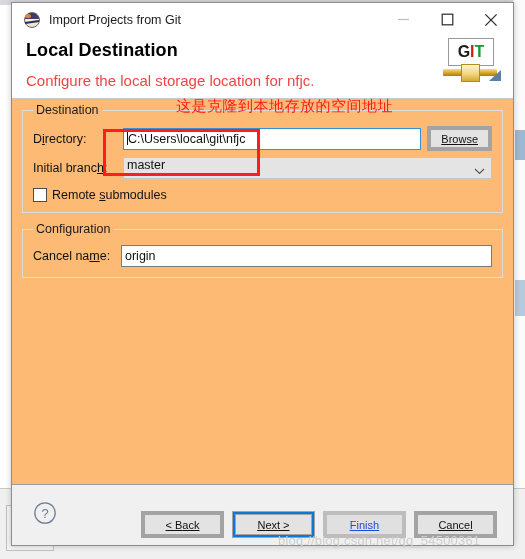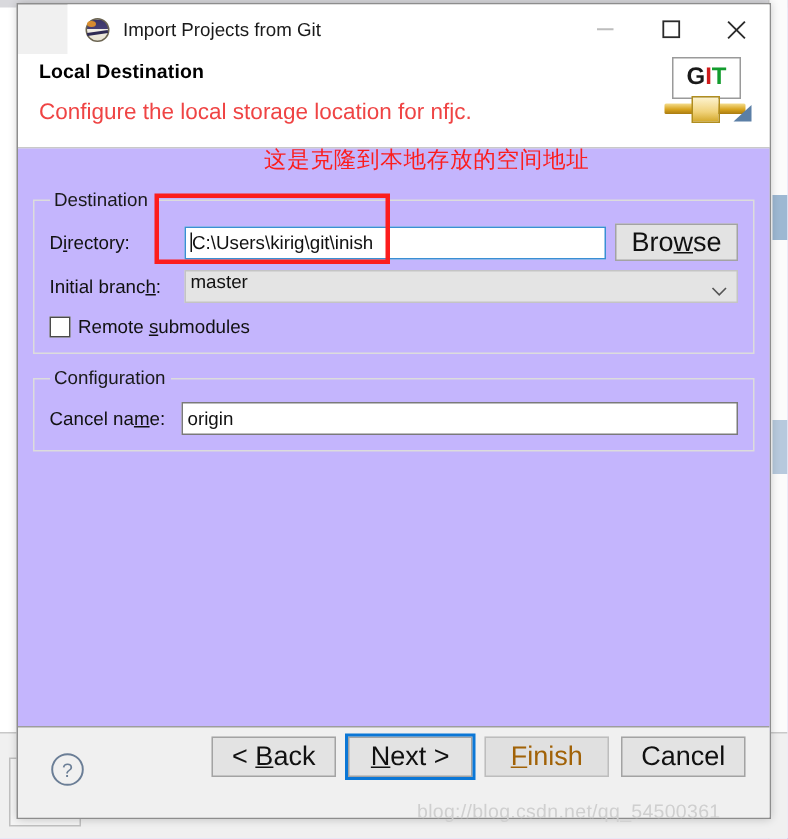--- a/index.html
+++ b/index.html
@@ -22,88 +22,88 @@
 
   
   #dialog{
     position:absolute;left:11px;top:2px;width:503px;height:544px;
     background:#f0f0f0;border:1px solid #8d8d8d;box-sizing:border-box;
     box-shadow:0 0 6px rgba(0,0,0,.22);
   }
 
   
   .titlebar{height:33px;background:#ffffff;display:flex;align-items:center;
-    padding:0 0 0 12px;box-sizing:border-box;position:relative;margin-left:33px;}
+    padding:0 0 0 12px;box-sizing:border-box;position:relative;}
   .eclipse-icon{width:16px;height:16px;position:relative;flex:none;margin-right:9px;}
   .eclipse-icon .ring{position:absolute;inset:0;border-radius:50%;
      background:linear-gradient(180deg,#3b3566 0%,#463f75 44%,#f2efe6 46%,#e8e2d2 100%);
      border:1px solid #6b6450;}
   .eclipse-icon .slash{position:absolute;left:1px;top:9px;width:14px;height:1.5px;background:#2f2a52;
      transform:rotate(-8deg);}
   .eclipse-icon .dot{position:absolute;left:1px;top:2px;width:6px;height:4px;border-radius:50%;
      background:#e8952a;opacity:.9;}
   .title-text{font-size:12.5px;color:#1a1a1a;white-space:nowrap;}
   .wbtns{position:absolute;right:0;top:0;height:33px;display:flex;}
   .wbtn{width:44px;height:33px;display:flex;align-items:center;justify-content:center;}
   .wbtn svg{display:block;}
 
   
   .header{background:#ffffff;padding:4px 14px 12px 14px;box-sizing:border-box;position:relative;height:62px;}
-  .hdr-title{font-size:13px;font-weight:bold;color:#000;margin:0 0 11px 0;letter-spacing:.1px;}
+  .hdr-title{font-size:18px;font-weight:bold;color:#000;margin:0 0 11px 0;letter-spacing:.1px;}
   .hdr-desc{font-size:15px;color:#ef4444;}
   .git-logo{position:absolute;right:14px;top:2px;width:58px;height:50px;}
   .git-box{position:absolute;left:7px;top:0;width:44px;height:26px;background:#fff;border:1px solid #9a9a9a;
      display:flex;align-items:center;justify-content:center;font-weight:bold;font-size:16px;
      font-family:"Liberation Sans",sans-serif;line-height:1;}
   .git-box .g{color:#1a1a1a;}
   .git-box .i{color:#d01b1b;}
   .git-box .t{color:#139c2e;}
   .git-bar{position:absolute;left:2px;top:31px;width:54px;height:7px;
      background:linear-gradient(180deg,#f4dd8e 0%,#d9a520 55%,#a97b10 100%);border-radius:1px;}
   .git-cube{position:absolute;left:20px;top:26px;width:17px;height:16px;
      background:linear-gradient(180deg,#fdf3cf 0%,#f0d27a 60%,#d4a92c 100%);border:1px solid #b08d1e;}
   .git-tri{position:absolute;right:-2px;top:32px;width:0;height:0;
      border-left:12px solid transparent;border-bottom:11px solid #5b7fa6;}
   .hdr-sep{height:1px;background:#c9c9c9;}
 
   
-  .body{background:#c4b5fd;padding:27px 10px 0 10px;box-sizing:border-box;height:388px;position:relative;}
+  .body{background:#fdba74;padding:4px 10px 0 10px;box-sizing:border-box;height:388px;position:relative;}
 
   fieldset.group{border:1px solid #dcdcdc;margin:0 0 9px 0;padding:3px 10px 10px 10px;background:transparent;}
   fieldset.group legend{font-size:12.5px;color:#1a1a1a;padding:0 4px 0 3px;}
 
   .row{display:flex;align-items:center;margin-top:6px;}
   .lbl{font-size:12.5px;color:#111;width:90px;flex:none;}
   .lbl.w2{width:88px;}
   u{text-decoration:underline;}
 
   .txt{flex:1;height:22px;border:1px solid #7a7a7a;background:#fff;font-size:12.5px;color:#111;
        padding:0 3px;box-sizing:border-box;line-height:21px;outline:none;font-family:inherit;}
   .txt.focus{border:1px solid #3a8fd4;}
 
   .caret{display:inline-block;width:1px;height:13px;background:#111;vertical-align:-2px;margin-right:0px;}
 
-  .btn{height:25px;min-width:60px;border:1px solid #a3a3a3;background:#e3e3e3;font-size:18px;color:#111;
-       padding:0 10px;box-sizing:border-box;font-family:inherit;cursor:default;}
+  .btn{height:25px;min-width:60px;border:4px solid #a3a3a3;background:#e3e3e3;font-size:11px;color:#111;
+       padding:0 10px;box-sizing:border-box;font-family:inherit;cursor:default;text-decoration:underline;}
   .browse{margin-left:6px;}
 
   .combo{flex:1;height:22px;border:1px solid #c4c4c4;background:#e4e4e4;display:flex;
          padding:0 3px;box-sizing:border-box;font-size:12.5px;color:#111;position:relative;}
   .combo .chev{position:absolute;right:6px;top:6px;}
 
   .chkrow{display:flex;align-items:center;margin-top:9px;}
   .chk{width:12px;height:12px;border:1px solid #4b4b4b;background:#fff;flex:none;margin-right:5px;}
   .chklbl{font-size:12.5px;color:#111;}
 
   
   .footer{position:absolute;left:0;right:0;bottom:0;height:60px;background:#f0f0f0;border-top:1px solid #9d9d9d;}
   .help-icon{position:absolute;left:21px;top:16px;width:24px;height:24px;}
-  .btnbar{position:absolute;right:16px;top:6px;display:flex;gap:8px;margin-left:20px;}
+  .btnbar{position:absolute;right:16px;top:26px;display:flex;gap:8px;margin-left:20px;}
   .btnbar .btn{width:83px;height:27px;padding:0;}
-  .btn.disabled{color:#a16207;background:#e0e0e0;border-color:#bdbdbd;}
+  .btn.disabled{color:#1d4ed8;background:#e0e0e0;border-color:#bdbdbd;}
   .btn.default{position:relative;}
   .btn.default .focusring{position:absolute;left:-3px;top:-3px;right:-3px;bottom:-3px;
       border:2px solid #0b77d6;pointer-events:none;}
 
   
   .anno-text{position:absolute;left:176px;top:97px;font-size:15px;color:#fc1d1d;
      font-family:"DejaVu Sans","Liberation Sans",sans-serif;white-space:nowrap;letter-spacing:.5px;z-index:50;}
   .anno-rect{position:absolute;left:103px;top:129px;width:157px;height:47px;
      border:3px solid #fc1d1d;box-sizing:border-box;z-index:50;}
 
@@ -182,21 +182,21 @@
   </div>
   <div class="hdr-sep"></div>
 
   <div class="body">
 
     <fieldset class="group">
       <legend>Destination</legend>
 
       <div class="row">
         <span class="lbl"><span>D</span><u>i</u><span>rectory:</span></span>
-        <span class="txt focus"><span class="caret"></span><span>C:\Users\kirig\git\inish</span></span>
+        <span class="txt focus"><span class="caret"></span><span>C:\Users\local\git\nfjc</span></span>
         <button class="btn browse"><span>Bro</span><u>w</u><span>se</span></button>
       </div>
 
       <div class="row">
         <span class="lbl"><span>Initial branc</span><u>h</u><span>:</span></span>
         <span class="combo">
           <span>master</span>
           <span class="chev">
             <svg width="11" height="7" viewBox="0 0 11 7">
                 <polyline points="1,1 5.5,5.5 10,1" fill="none" stroke="#555" stroke-width="1.1"></polyline>

